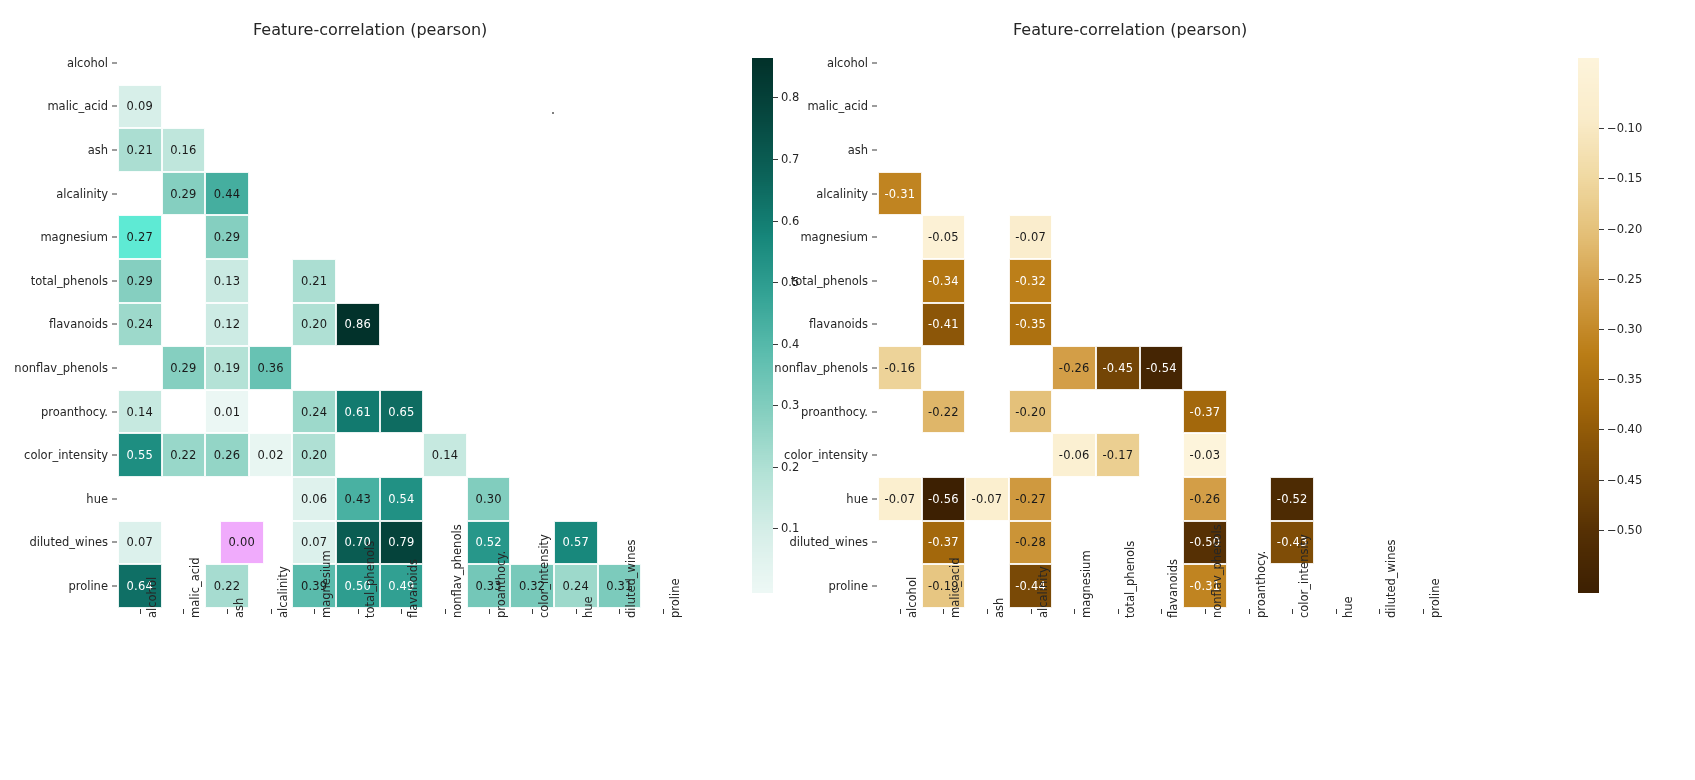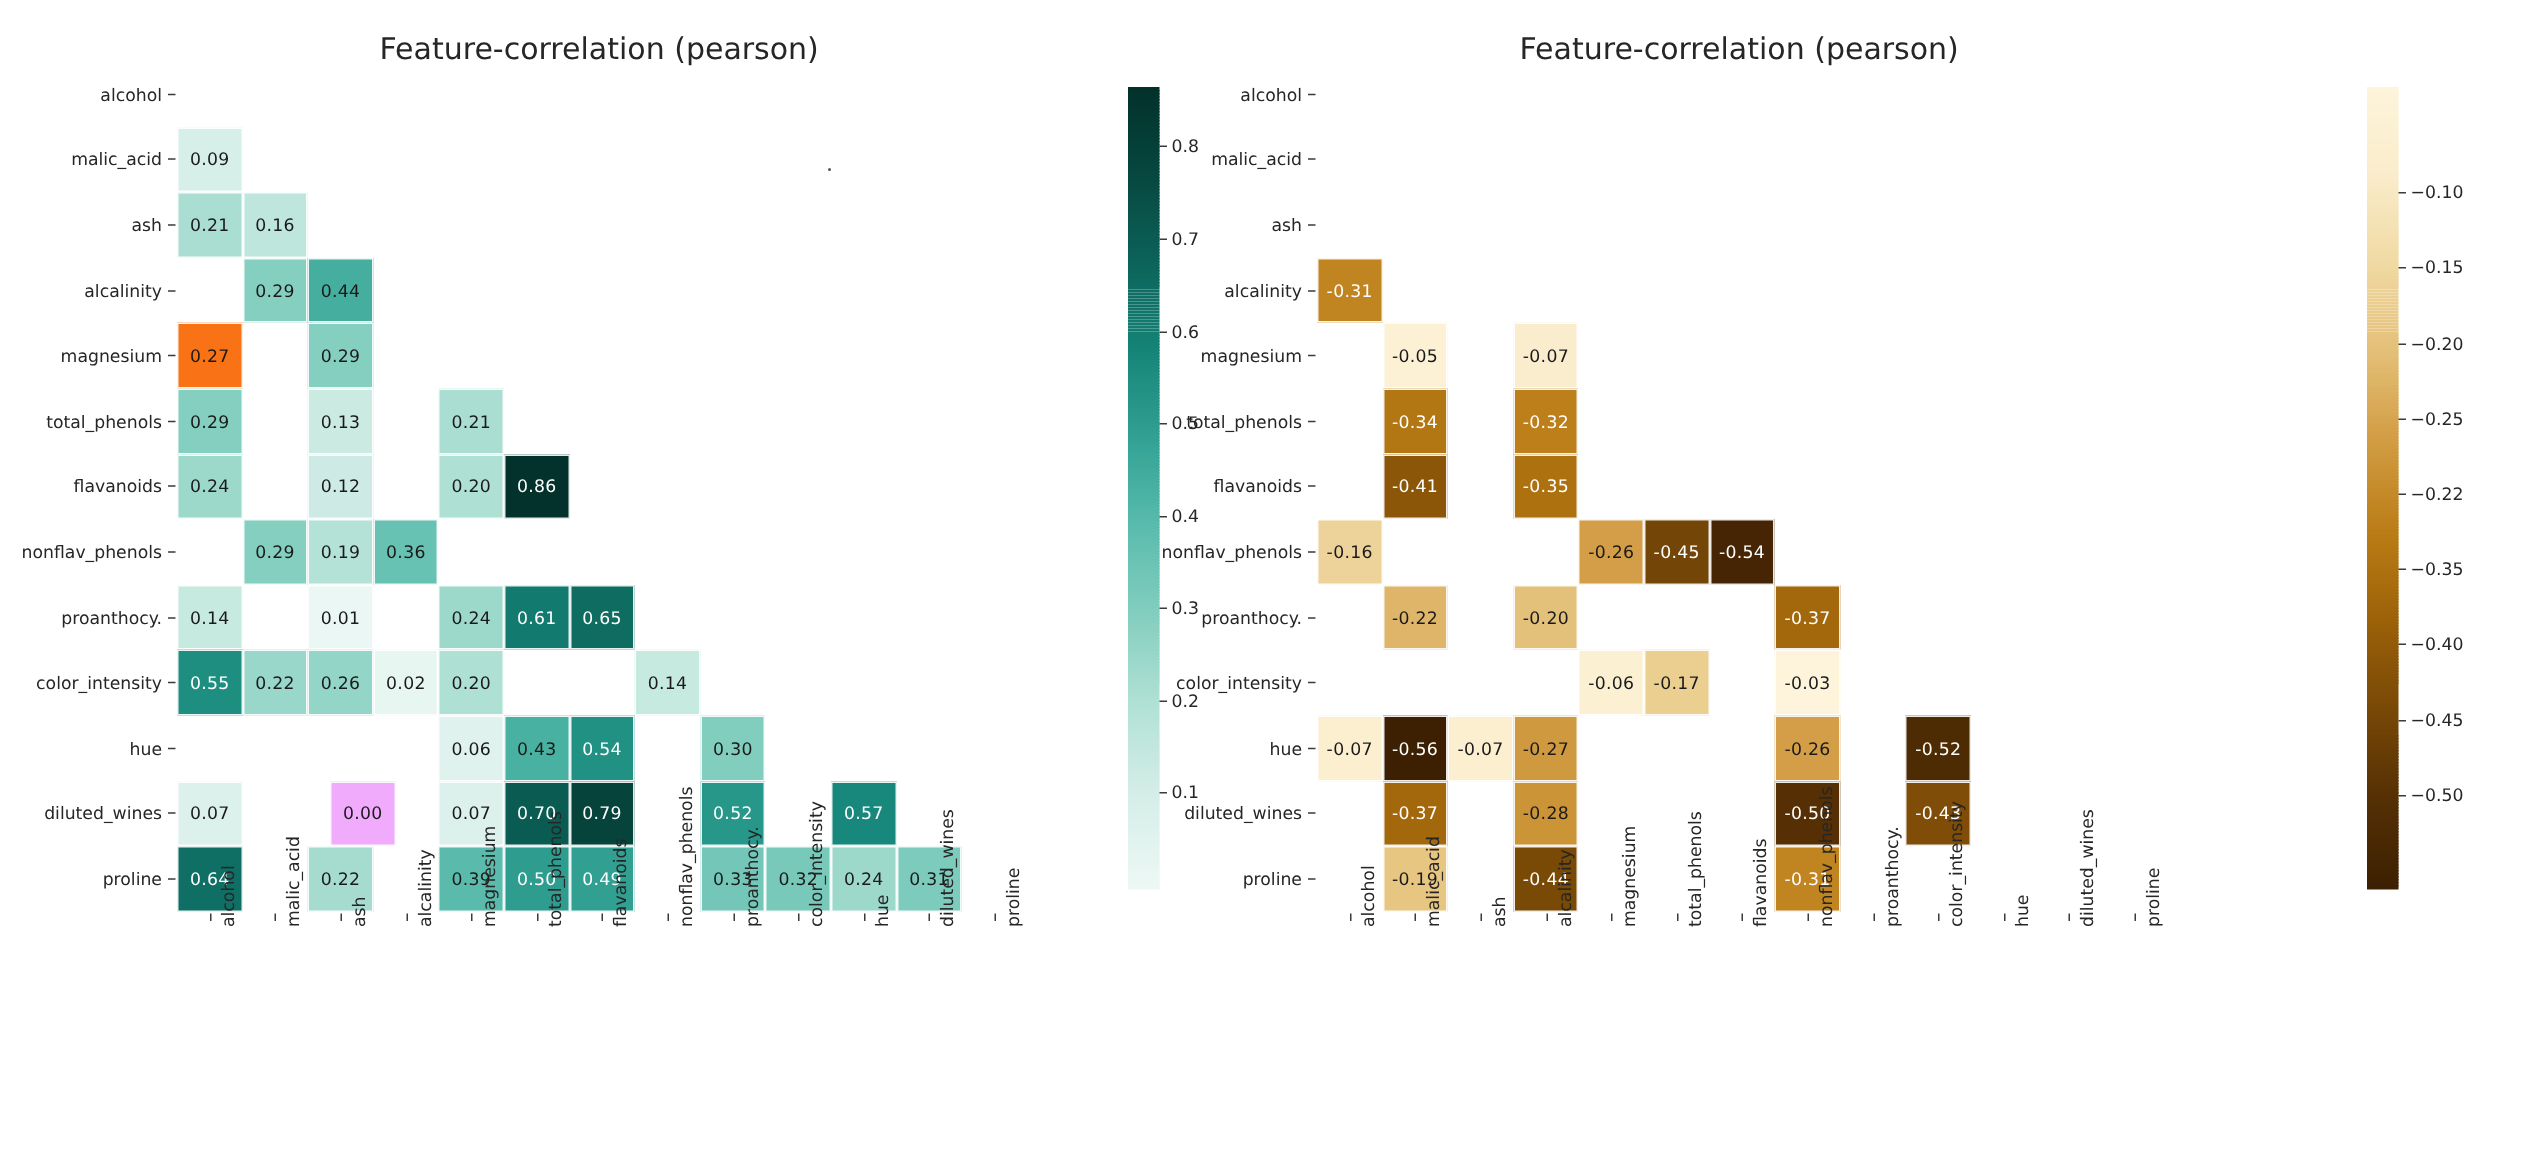--- a/index.html
+++ b/index.html
@@ -6,21 +6,21 @@
   body{
     width:1695px;height:780px;
     background:#ffffff;
     font-family:"DejaVu Sans","Liberation Sans",sans-serif;
     overflow:hidden;
     position:relative;
   }
   .panel{position:absolute;top:0;height:780px;}
   .title{
     position:absolute;
-    font-size:20px;
+    font-size:16px;
     color:#262626;
     white-space:nowrap;
     font-family:"DejaVu Sans","Liberation Sans",sans-serif;
   }
   .grid{position:absolute;}
   .cell{
     position:absolute;
     box-sizing:border-box;
     display:flex;
     align-items:center;
@@ -77,21 +77,21 @@
 <body>
 
 <div class="panel" style="left:0;width:800px;">
   <div class="title" style="left:253px;top:20px;">Feature-correlation (pearson)</div>
   <div class="grid" id="grid1" style="left:118px;top:41px;">
       <div class="cell" style="left: 0px; top: 43.6px; width: 43.6px; height: 43.6px; background: rgb(215, 239, 233); color: rgb(26, 26, 26);">0.09</div>
       <div class="cell" style="left: 0px; top: 87.2px; width: 43.6px; height: 43.6px; background: rgb(171, 222, 210); color: rgb(26, 26, 26);">0.21</div>
       <div class="cell" style="left: 43.6px; top: 87.2px; width: 43.6px; height: 43.6px; background: rgb(191, 230, 220); color: rgb(26, 26, 26);">0.16</div>
       <div class="cell" style="left: 43.6px; top: 130.8px; width: 43.6px; height: 43.6px; background: rgb(133, 207, 192); color: rgb(26, 26, 26);">0.29</div>
       <div class="cell" style="left: 87.2px; top: 130.8px; width: 43.6px; height: 43.6px; background: rgb(69, 174, 159); color: rgb(26, 26, 26);">0.44</div>
-      <div class="cell" style="left: 0px; top: 174.4px; width: 43.6px; height: 43.6px; background: #f97316; color: rgb(26, 26, 26);">0.27</div>
+      <div class="cell" style="left: 0px; top: 174.4px; width: 43.6px; height: 43.6px; background: #5eead4; color: rgb(26, 26, 26);">0.27</div>
       <div class="cell" style="left: 87.2px; top: 174.4px; width: 43.6px; height: 43.6px; background: rgb(133, 207, 192); color: rgb(26, 26, 26);">0.29</div>
       <div class="cell" style="left: 0px; top: 218px; width: 43.6px; height: 43.6px; background: rgb(133, 207, 192); color: rgb(26, 26, 26);">0.29</div>
       <div class="cell" style="left: 87.2px; top: 218px; width: 43.6px; height: 43.6px; background: rgb(202, 234, 226); color: rgb(26, 26, 26);">0.13</div>
       <div class="cell" style="left: 174.4px; top: 218px; width: 43.6px; height: 43.6px; background: rgb(171, 222, 210); color: rgb(26, 26, 26);">0.21</div>
       <div class="cell" style="left: 0px; top: 261.6px; width: 43.6px; height: 43.6px; background: rgb(157, 217, 203); color: rgb(26, 26, 26);">0.24</div>
       <div class="cell" style="left: 87.2px; top: 261.6px; width: 43.6px; height: 43.6px; background: rgb(205, 235, 228); color: rgb(26, 26, 26);">0.12</div>
       <div class="cell" style="left: 174.4px; top: 261.6px; width: 43.6px; height: 43.6px; background: rgb(175, 224, 212); color: rgb(26, 26, 26);">0.20</div>
       <div class="cell" style="left: 218px; top: 261.6px; width: 43.6px; height: 43.6px; background: rgb(2, 50, 43); color: rgb(255, 255, 255);">0.86</div>
       <div class="cell" style="left: 43.6px; top: 305.2px; width: 43.6px; height: 43.6px; background: rgb(133, 207, 192); color: rgb(26, 26, 26);">0.29</div>
       <div class="cell" style="left: 87.2px; top: 305.2px; width: 43.6px; height: 43.6px; background: rgb(180, 226, 214); color: rgb(26, 26, 26);">0.19</div>
@@ -834,21 +834,21 @@
   <div id="cbticks2">
       <div class="cbtick" style="left: 1599px; top: 128.264px;"></div>
       <div class="cblab" style="left: 1607px; top: 128.264px;">−0.10</div>
       <div class="cbtick" style="left: 1599px; top: 178.453px;"></div>
       <div class="cblab" style="left: 1607px; top: 178.453px;">−0.15</div>
       <div class="cbtick" style="left: 1599px; top: 228.642px;"></div>
       <div class="cblab" style="left: 1607px; top: 228.642px;">−0.20</div>
       <div class="cbtick" style="left: 1599px; top: 278.83px;"></div>
       <div class="cblab" style="left: 1607px; top: 278.83px;">−0.25</div>
       <div class="cbtick" style="left: 1599px; top: 329.019px;"></div>
-      <div class="cblab" style="left: 1607px; top: 329.019px;">−0.22</div>
+      <div class="cblab" style="left: 1607px; top: 329.019px;">−0.30</div>
       <div class="cbtick" style="left: 1599px; top: 379.208px;"></div>
       <div class="cblab" style="left: 1607px; top: 379.208px;">−0.35</div>
       <div class="cbtick" style="left: 1599px; top: 429.396px;"></div>
       <div class="cblab" style="left: 1607px; top: 429.396px;">−0.40</div>
       <div class="cbtick" style="left: 1599px; top: 479.585px;"></div>
       <div class="cblab" style="left: 1607px; top: 479.585px;">−0.45</div>
       <div class="cbtick" style="left: 1599px; top: 529.774px;"></div>
       <div class="cblab" style="left: 1607px; top: 529.774px;">−0.50</div>
     </div>
 </div>

